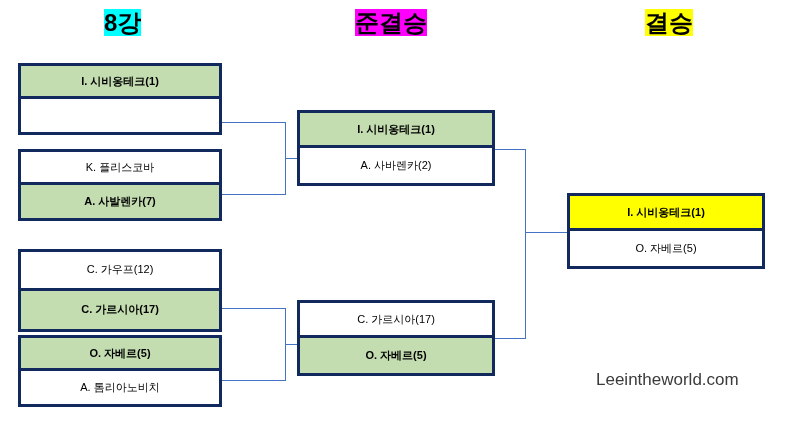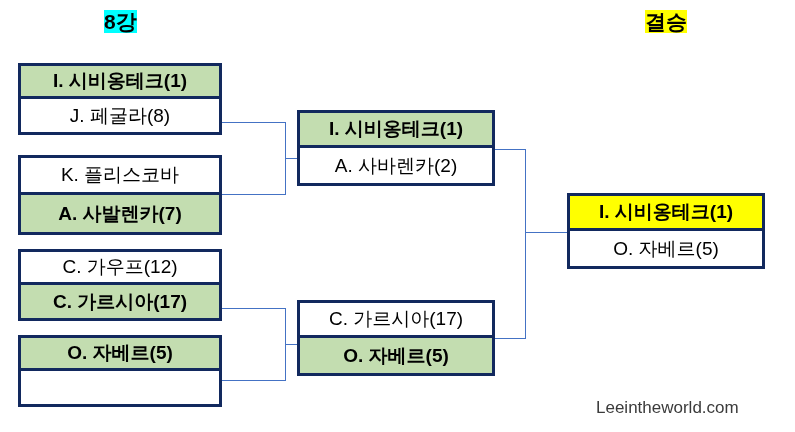--- a/index.html
+++ b/index.html
@@ -13,21 +13,21 @@
     width: 795px;
     height: 432px;
     background: #ffffff;
     font-family: "Liberation Sans", "DejaVu Sans", sans-serif;
     overflow: hidden;
   }
 
   
   .round-header {
     position: absolute;
-    font-size: 21px;
+    font-size: 24px;
     font-weight: 700;
     color: #000000;
     line-height: 1.0;
     padding: 1px 3px;
     white-space: nowrap;
     letter-spacing: 0px;
   }
 
   
   .match {
@@ -35,21 +35,21 @@
     box-sizing: border-box;
     border: 3px solid #12295e;
     background: #ffffff;
   }
   .slot {
     box-sizing: border-box;
     height: 50%;
     display: flex;
     align-items: center;
     justify-content: center;
-    font-size: 19px;
+    font-size: 11px;
     color: #000000;
     background: #ffffff;
     white-space: nowrap;
     overflow: hidden;
   }
   .slot.top {
     border-bottom: 3px solid #12295e;
   }
   .slot.win {
     background: #c3ddb0;
@@ -82,20 +82,23 @@
 </style>
 </head>
 <body>
 
 <div id="stage">
 
   <div class="round-header" style="left:101px; top:10px;">
     <span style="background-color: rgb(0, 255, 255);">8강</span>
   </div>
 
+  <div class="round-header" style="left:352px; top:10px;">
+    <span style="background-color: rgb(255, 0, 255);">준결승</span>
+  </div>
 
   <div class="round-header" style="left:642px; top:10px;">
     <span style="background-color: rgb(255, 255, 0);">결승</span>
   </div>
 
   <div class="conn h" style="left:222px; top:122px; width:63px;"></div>
   <div class="conn h" style="left:222px; top:194px; width:63px;"></div>
   <div class="conn v" style="left:285px; top:122px; height:73px;"></div>
   <div class="conn h" style="left:285px; top:158px; width:13px;"></div>
 
@@ -104,47 +107,47 @@
   <div class="conn v" style="left:285px; top:308px; height:73px;"></div>
   <div class="conn h" style="left:285px; top:344px; width:13px;"></div>
 
   <div class="conn h" style="left:495px; top:149px; width:30px;"></div>
   <div class="conn h" style="left:495px; top:338px; width:30px;"></div>
   <div class="conn v" style="left:525px; top:149px; height:190px;"></div>
   <div class="conn h" style="left:525px; top:232px; width:42px;"></div>
 
   <div class="match" style="left:18px; top:63px; width:204px; height:72px;">
     <div class="slot top win">I. 시비옹테크(1)</div>
-    <div class="slot lose">J. 페굴라(8)</div>
   </div>
 
-  <div class="match" style="left:18px; top:155px; width:204px; height:80px;">
+  <div class="match" style="left:18px; top:149px; width:204px; height:72px;">
     <div class="slot top lose">K. 플리스코바</div>
     <div class="slot win">A. 사발렌카(7)</div>
   </div>
 
-  <div class="match" style="left:18px; top:249px; width:204px; height:72px;">
+  <div class="match" style="left:18px; top:249px; width:204px; height:83px;">
     <div class="slot top lose">C. 가우프(12)</div>
     <div class="slot win">C. 가르시아(17)</div>
   </div>
 
   <div class="match" style="left:18px; top:335px; width:204px; height:72px;">
     <div class="slot top win">O. 자베르(5)</div>
+    <div class="slot lose">A. 톰리아노비치</div>
   </div>
 
   <div class="match" style="left:297px; top:110px; width:198px; height:76px;">
     <div class="slot top win">I. 시비옹테크(1)</div>
     <div class="slot lose">A. 사바렌카(2)</div>
   </div>
 
   <div class="match" style="left:297px; top:300px; width:198px; height:76px;">
     <div class="slot top lose">C. 가르시아(17)</div>
     <div class="slot win">O. 자베르(5)</div>
   </div>
 
   <div class="match" style="left:567px; top:193px; width:198px; height:76px;">
     <div class="slot top champ">I. 시비옹테크(1)</div>
     <div class="slot lose">O. 자베르(5)</div>
   </div>
 
-  <div class="watermark" style="left:596px; top:398px;">Leeintheworld.com</div>
+  <div class="watermark" style="left:596px; top:370px;">Leeintheworld.com</div>
 
 </div>
 
 </body></html>

